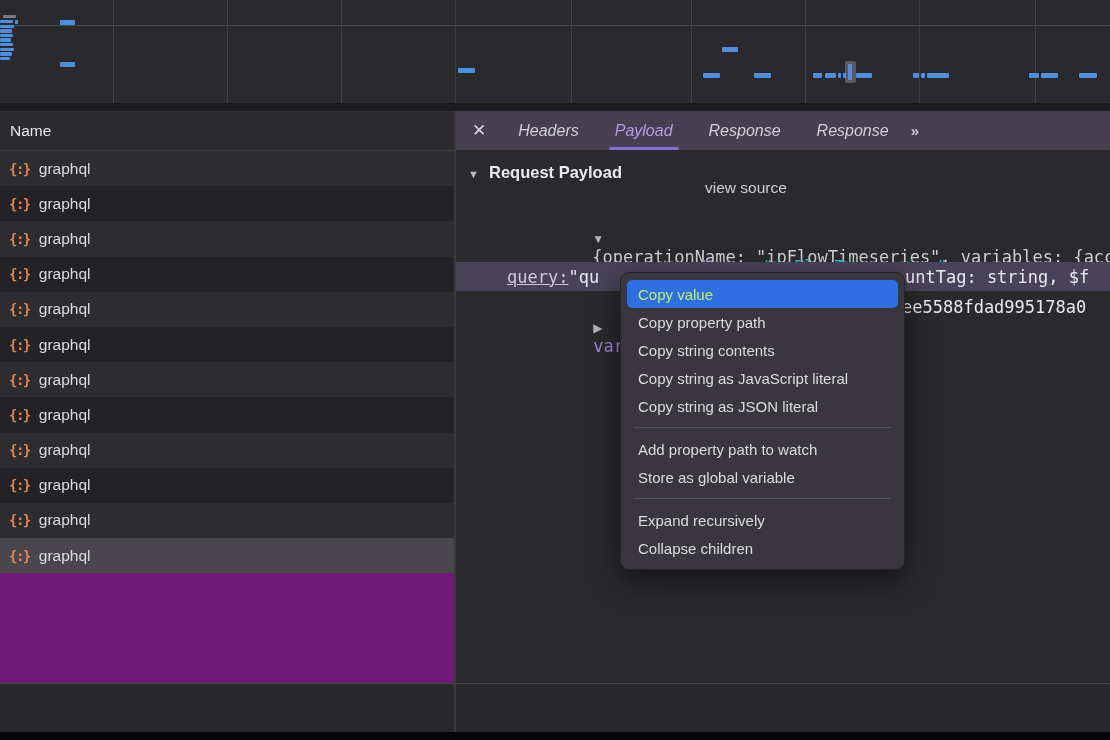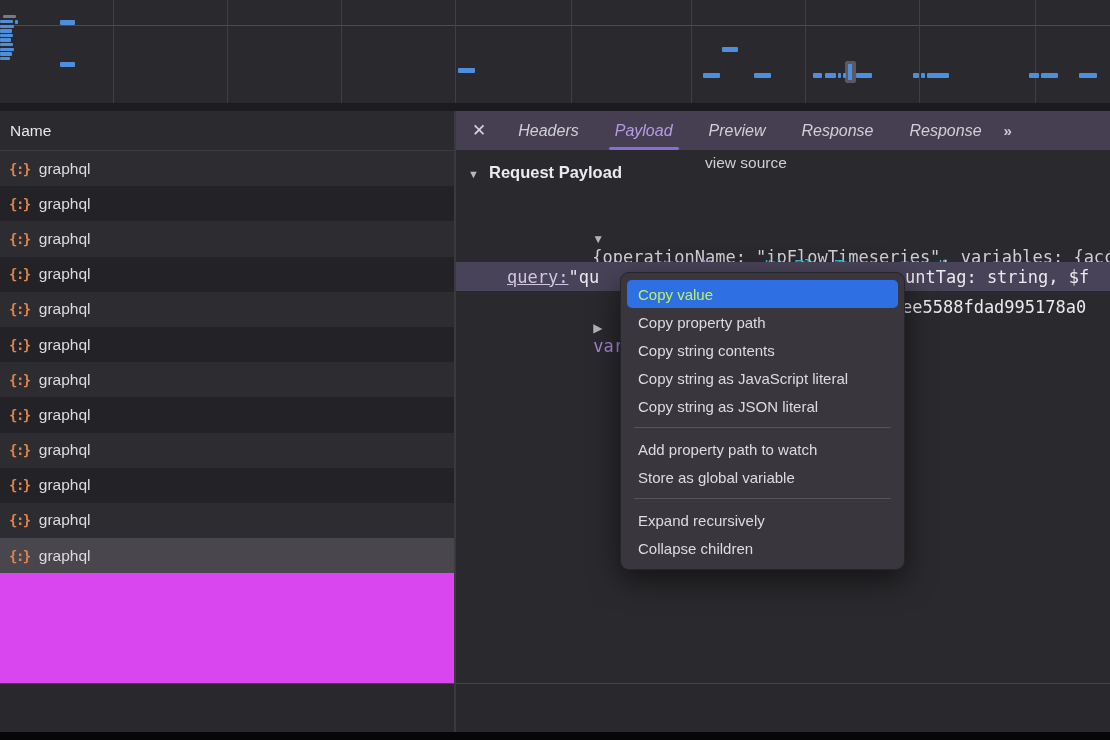--- a/index.html
+++ b/index.html
@@ -10,21 +10,21 @@
   .timeline{position:absolute;left:0;top:0;width:1110px;height:103px;background:#2a292d;}
   .gridline{position:absolute;top:0;bottom:0;width:1px;background:#403f44;}
   .tl-hline{position:absolute;left:0;right:0;top:25px;height:1px;background:#4b4a4f;}
   .tl-bar{position:absolute;border-radius:1px;background:var(--bar-blue,#4d8edd);}
   .tl-bar.gray{background:#7b7a7f;}
   .tl-marker{position:absolute;left:845px;top:61px;width:11px;height:22px;background:#5b585f;border-radius:2px;}
   .tl-marker-inner{position:absolute;left:3px;top:3px;width:4px;height:16px;background:var(--bar-blue,#4d8edd);}
   .tl-edge{position:absolute;left:0;top:103px;width:1110px;height:8px;background:#1c1b1f;}
 
   
-  .left-panel{position:absolute;left:0;top:111px;width:454px;height:572px;background:#d946ef;overflow:hidden;}
+  .left-panel{position:absolute;left:0;top:111px;width:454px;height:572px;background:#701a75;overflow:hidden;}
   .list-header{height:39px;background:#2b2a2f;border-bottom:1px solid #3c3b40;display:flex;align-items:center;
                padding-left:10px;color:#e8e7eb;font-size:15.5px;}
   .req-row{height:35.2px;display:flex;align-items:center;padding-left:9px;gap:9px;font-size:15.5px;color:#dcdbdf;}
   .req-row.odd{background:#2d2c31;}
   .req-row.even{background:#232226;}
   .req-row.selected{background:var(--selected-row-gray,#49464d);}
   .row-icon{color:var(--icon-orange,#e0834e);font-family:"DejaVu Sans Mono",monospace;font-weight:bold;
             font-size:14px;letter-spacing:-1.5px;}
   .vdivider{position:absolute;left:454px;top:111px;width:2px;height:621px;background:#3a393e;}
 
@@ -35,21 +35,21 @@
   .close-icon{font-size:17px;margin-right:14px;color:#d5d4da;}
   .tab{padding:0 18px;height:39px;display:flex;align-items:center;position:relative;font-style:italic;}
   .tab.active{color:var(--tab-active-purple,#b69ae6);}
   .tab.active::after{content:"";position:absolute;left:12px;right:12px;bottom:0;height:3px;border-radius:2px;
                      background:var(--tab-underline-purple,#8a6bd8);}
   .overflow-icon{margin-left:4px;font-size:15px;letter-spacing:1px;color:#cbc9d1;font-weight:bold;}
 
   .content{position:relative;height:533px;}
   .sec-tri{position:absolute;left:12px;top:18px;color:#b9b8be;font-size:11px;}
   .sec-title{position:absolute;left:33px;top:13px;font-weight:bold;color:#eceaf0;font-size:16.5px;}
-  .view-source{position:absolute;left:249px;top:4px;color:#cfced4;font-size:15.5px;}
+  .view-source{position:absolute;left:249px;top:29px;color:#cfced4;font-size:15.5px;}
 
   .tree{font-family:"DejaVu Sans Mono",monospace;font-size:17px;color:#cfced3;}
   .t-line{position:absolute;white-space:pre;}
   .tw-arrow{color:#b4b3b9;font-size:12px;font-family:"Liberation Sans",sans-serif;}
   .prop{color:var(--property-purple,#a586d8);}
   .str{color:var(--string-cyan,#38b6c8);}
   .hl-row{position:absolute;left:0;top:112px;width:654px;height:29px;background:var(--highlight-row-purple,#494359);
           display:flex;align-items:center;padding-left:51px;box-sizing:border-box;}
   .hl-name{color:#cfc6e3;text-decoration:underline;}
   .hl-text{color:#eae9ee;}
@@ -174,21 +174,20 @@
   </div>
 
   <div class="vdivider"></div>
 
   <div class="right-panel">
     <div class="tabbar">
       <span class="close-icon">✕</span>
       <span id="tabs-holder" style="display:flex;height:39px;">
           <span class="tab">Headers</span>
           <span class="tab active">Payload</span>
-          <span class="tab">Preview</span>
           <span class="tab">Response</span>
           <span class="tab">Response</span>
         </span>
       <span class="overflow-icon">»</span>
     </div>
 
     <div class="content">
       <span class="sec-tri">▼</span>
       <span class="sec-title">Request Payload</span>
       <span class="view-source">view source</span>

